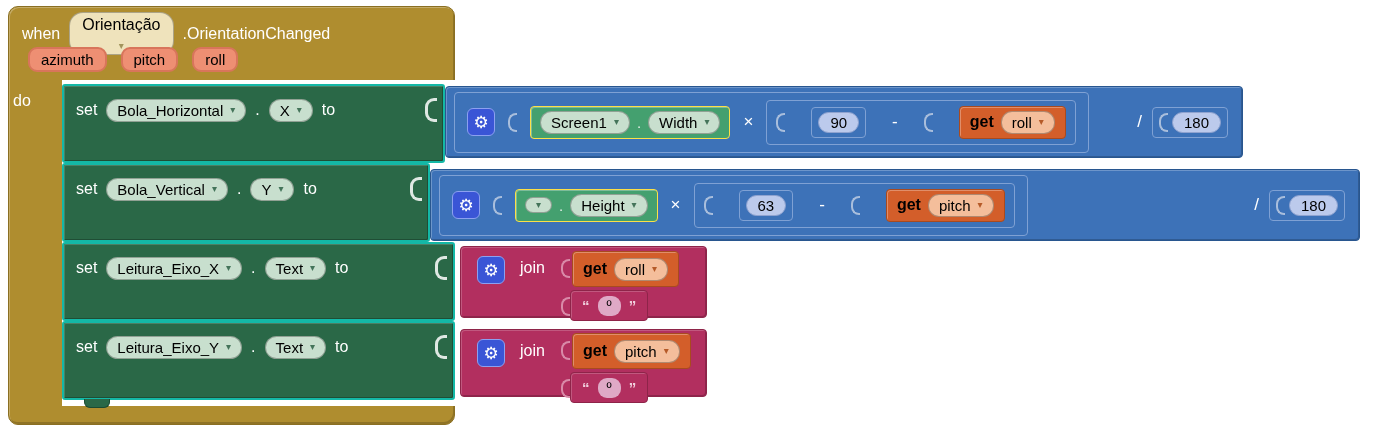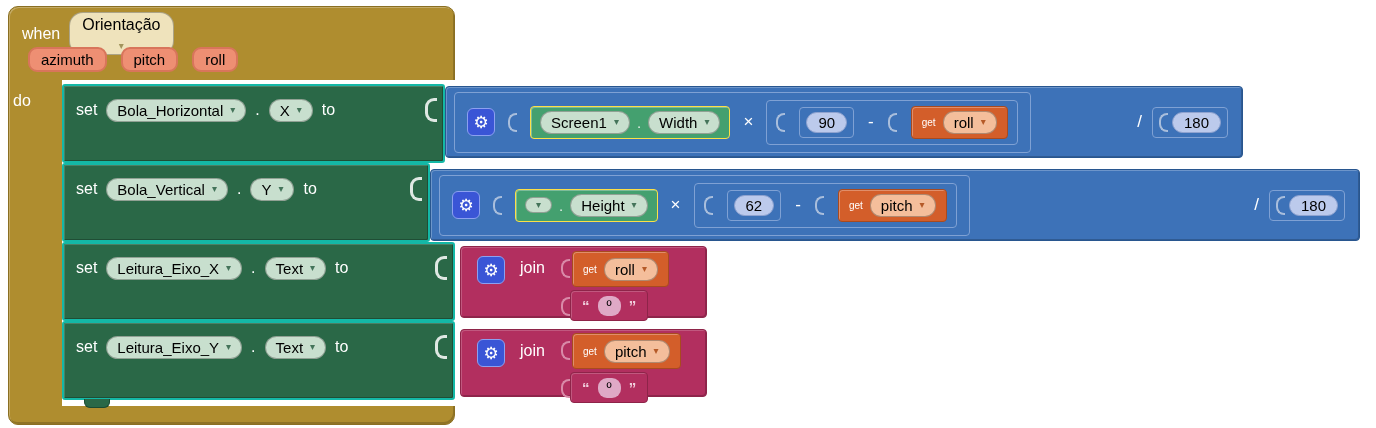--- a/index.html
+++ b/index.html
@@ -36,21 +36,21 @@
     border-radius:9px 0 0 9px;margin-left:auto;}
   .gtab{left:84px;top:399px;width:26px;height:9px;background:#2A6847;z-index:3;
     border:1px solid #1C4A31;border-top:none;border-radius:0 0 6px 6px;}
 
   
   .math-blue{background:#3D72B8;border:1px solid #28568F;border-radius:4px;z-index:4;
     display:flex;align-items:center;gap:10px;padding:0 14px 0 8px;
     box-shadow:inset 1px 1px 0 rgba(255,255,255,.25), inset -1px -1px 0 rgba(0,0,0,.2);}
   .m-level{display:flex;align-items:center;gap:13px;border:1px solid #7FA1D4;
     border-radius:4px;padding:7px 12px;background:#3D72B8;}
-  .m-level.sub{padding:5px 9px;gap:14px;}
+  .m-level.sub{padding:5px 9px;gap:26px;}
   .op{color:#fff;font-size:17px;}
   .push-right{margin-left:auto;}
   .num-socket{display:inline-flex;align-items:center;gap:4px;border:1px solid #7FA1D4;
     border-radius:4px;padding:4px 6px;}
   .num{background:#BCCAEC;border:1px solid #8FA3D0;border-radius:11px;
     padding:1px 11px;font-size:15px;color:#000;}
   .curve{width:7px;height:15px;border:2px solid #A9BEDC;border-right:none;
     border-radius:8px 0 0 8px;flex:none;}
   .curve.pink{border-color:#D98AA8;position:absolute;z-index:5;}
 
@@ -59,21 +59,21 @@
     justify-content:center;font-size:17px;cursor:pointer;}
 
   .getter{display:flex;align-items:center;gap:7px;background:#44A06F;
     border:1px solid #fde047;border-radius:4px;padding:4px 9px;
     box-shadow:inset 1px 1px 0 rgba(255,255,255,.3);}
   .getter .dot{color:#E6F0EA;font-size:15px;}
 
   .get-orange{display:flex;align-items:center;gap:7px;background:#D35E2A;
     border:1px solid #A84A1F;border-radius:4px;padding:4px 10px;z-index:5;
     box-shadow:inset 1px 1px 0 rgba(255,255,255,.3);}
-  .get-orange .glabel{color:#ffffff;font-size:10px;}
+  .get-orange .glabel{color:#000000;font-size:16px;font-weight:bold;}
 
   
   .join-magenta{background:#B22F5F;border:1px solid #8E2449;border-radius:4px;z-index:4;
     display:flex;align-items:flex-start;gap:15px;padding:9px 0 0 16px;
     box-shadow:inset 1px 1px 0 rgba(255,255,255,.2), inset -1px -1px 0 rgba(0,0,0,.2);}
   .jlabel{color:#fff;font-size:16px;margin-top:3px;}
   .text-magenta{background:#B22F5F;border:1px solid #8E2449;border-radius:4px;z-index:5;
     display:flex;align-items:center;gap:8px;padding:4px 11px;
     box-shadow:inset 1px 1px 0 rgba(255,255,255,.2);}
   .quote{color:#F0CFDD;font-size:15px;font-weight:bold;}
@@ -87,20 +87,21 @@
 
   <div class="abs event-gold"></div>
   <div class="abs cutout"></div>
 
   <div class="abs row" style="left:22px;top:12px;z-index:3;">
     <span class="wlabel">when</span>
     <span class="dd cream">
       <span>Orientação</span>
       <span class="arr cream">▾</span>
     </span>
+    <span class="wlabel">.OrientationChanged</span>
   </div>
 
   <div class="abs row" style="left:28px;top:47px;z-index:3;gap:14px;">
     <span class="param">azimuth</span>
     <span class="param">pitch</span>
     <span class="param">roll</span>
   </div>
 
   <span class="abs wlabel" style="left:13px;top:92px;z-index:3;">do</span>
 
@@ -188,21 +189,21 @@
         <span class="dot">.</span>
         <span class="dd sage">
           <span>Height</span>
           <span class="arr sage">▾</span>
         </span>
       </div>
       <span class="op">×</span>
       <div class="m-level sub">
         <span class="curve"></span>
         <span class="num-socket">
-          <span class="num">62</span>
+          <span class="num">63</span>
         </span>
         <span class="op">-</span>
         <span class="curve"></span>
         <div class="get-orange">
           <span class="glabel">get</span>
           <span class="dd salmon">
             <span>pitch</span>
             <span class="arr salmon">▾</span>
           </span>
         </div>

